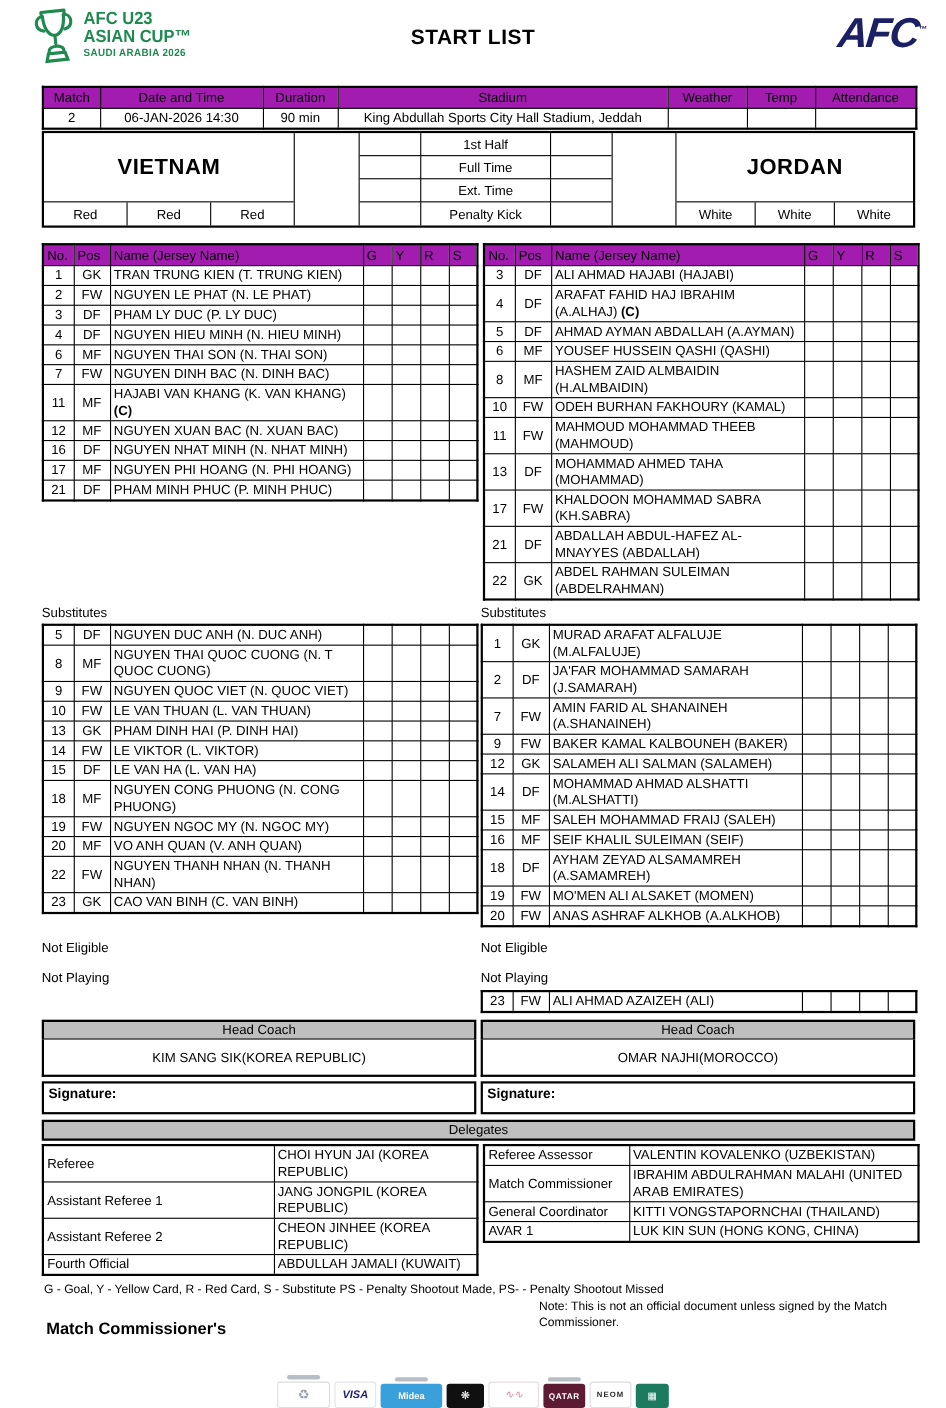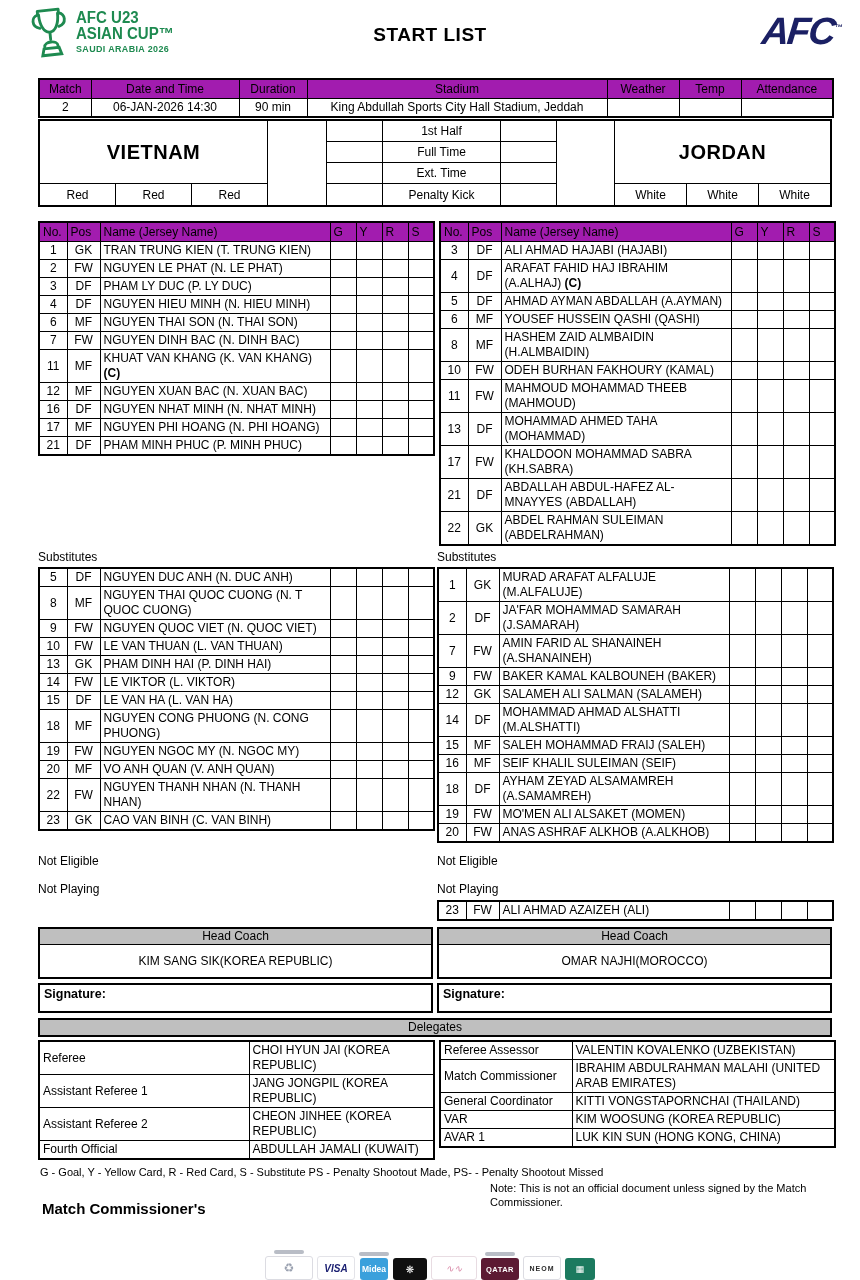--- a/index.html
+++ b/index.html
@@ -69,21 +69,21 @@
   .legend{margin:6px 0 0 40px;font-size:11px;}
   .noterow{position:relative;height:52px;}
   .mcl{position:absolute;left:42px;top:22px;font-size:15px;font-weight:bold;}
   .note{position:absolute;left:490px;top:3px;width:335px;font-size:11px;line-height:14px;}
   .sponsors{display:flex;justify-content:center;align-items:flex-end;gap:4px;margin-top:16px;height:34px;}
   .sp{display:flex;flex-direction:column;align-items:center;gap:2px;}
   .sp-cap{width:30px;height:4px;border-radius:2px;background:#b9bdc6;}
   .sp-box{height:22px;display:flex;align-items:center;justify-content:center;border-radius:3px;overflow:hidden;}
   .s1 .sp-box{width:46px;background:#fff;border:1px solid #dcdce2;color:#9aa1b0;font-size:12px;}
   .s2 .sp-box{width:36px;background:#fff;border:1px solid #e3e3e8;color:#1a1f71;font-weight:bold;font-style:italic;font-size:10px;}
-  .s3 .sp-box{width:28px;background:#3aa0dc;color:#fff;font-size:8.5px;font-weight:bold;}
+  .s3 .sp-box{width:56px;background:#3aa0dc;color:#fff;font-size:8.5px;font-weight:bold;}
   .s4 .sp-box{width:34px;background:#101010;color:#fff;font-size:10px;}
   .s5 .sp-box{width:44px;background:#fff;border:1px solid #e8dce2;color:#d98aa8;font-style:italic;font-size:10px;}
   .s6 .sp-box{width:38px;background:#5c1a33;color:#fff;font-size:7.5px;font-weight:bold;letter-spacing:.5px;}
   .s7 .sp-box{width:36px;background:#fff;border:1px solid #dcdce2;color:#2b2b2b;font-size:7px;letter-spacing:1px;font-weight:bold;}
   .s8 .sp-box{width:30px;background:#1c7a5f;color:#fff;font-size:9px;}
   .timestamp{text-align:center;font-size:11.5px;color:#4a4a4a;margin-top:5px;}
 </style>
 </head>
 <body>
 
@@ -257,21 +257,21 @@
             <td><span>NGUYEN DINH BAC (N. DINH BAC)</span></td>
             <td></td>
             <td></td>
             <td></td>
             <td></td>
           </tr>
 
           <tr>
             <td class="c-no">11</td>
             <td class="c-pos">MF</td>
-            <td><span>KHUAT VAN KHANG (K. VAN KHANG)</span><b> (C)</b></td>
+            <td><span>HAJABI VAN KHANG (K. VAN KHANG)</span><b> (C)</b></td>
             <td></td>
             <td></td>
             <td></td>
             <td></td>
           </tr>
 
           <tr>
             <td class="c-no">12</td>
             <td class="c-pos">MF</td>
             <td><span>NGUYEN XUAN BAC (N. XUAN BAC)</span></td>
@@ -814,24 +814,20 @@
           <tr>
             <td>Match Commissioner</td>
             <td>IBRAHIM ABDULRAHMAN MALAHI (UNITED ARAB EMIRATES)</td>
           </tr>
 
           <tr>
             <td>General Coordinator</td>
             <td>KITTI VONGSTAPORNCHAI (THAILAND)</td>
           </tr>
 
-          <tr>
-            <td>VAR</td>
-            <td>KIM WOOSUNG (KOREA REPUBLIC)</td>
-          </tr>
 
           <tr>
             <td>AVAR 1</td>
             <td>LUK KIN SUN (HONG KONG, CHINA)</td>
           </tr>
         </tbody>
     </table>
   </div>
 
   <div class="legend">G - Goal, Y - Yellow Card, R - Red Card, S - Substitute PS - Penalty Shootout Made, PS- - Penalty Shootout Missed</div>

